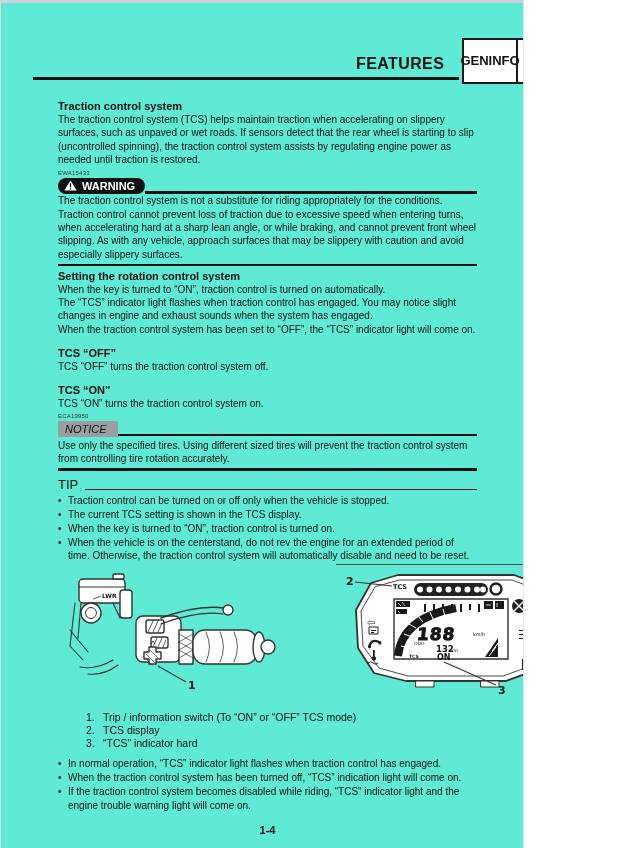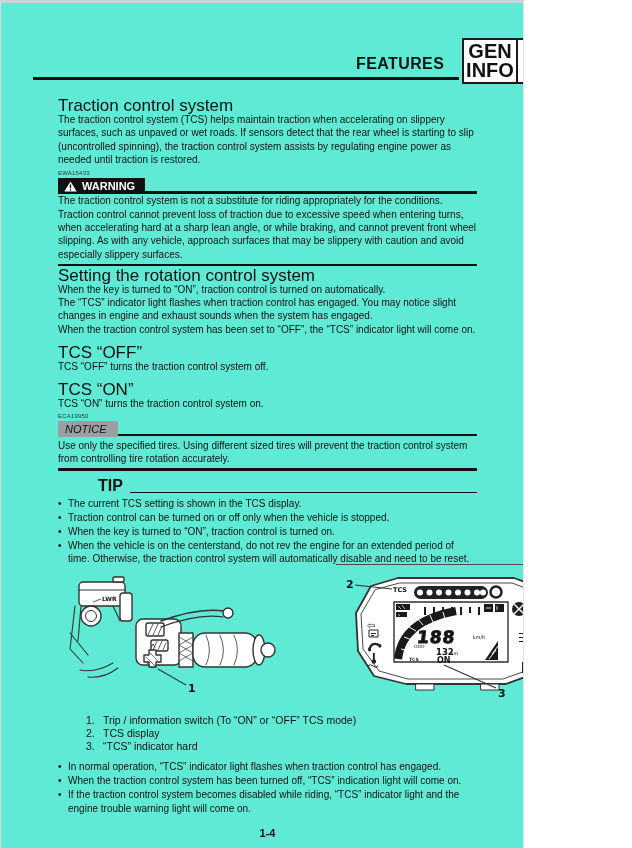--- a/index.html
+++ b/index.html
@@ -8,38 +8,38 @@
   .page {
     position: relative; width: 524px; height: 848px; background:#5eead4;
     border-top: 3px solid #ccd3d8; border-left: 1px solid #d8dbdd; border-right: 1px solid #e3e5e7;
     overflow: hidden;
   }
   
   .header { position: relative; height: 96px; }
   .features-title { position:absolute; top:52px; left:355px; font-size:16px; font-weight:bold; letter-spacing:.4px; }
   .header-rule { position:absolute; top:74px; left:32px; width:426px; height:3px; background:#111; }
   .geninfo-box { position:absolute; top:35px; left:461px; width:114px; height:46px; border:2px solid #1a1a1a; display:flex; background:#fff; }
-  .geninfo-text { width:54px; border-right:2px solid #1a1a1a; display:flex; flex-direction:column; align-items:center; justify-content:center; font-weight:bold; font-size:20px; line-height:.95; }
+  .geninfo-text { width:54px; border-right:2px solid #1a1a1a; display:flex; flex-direction:row; align-items:center; justify-content:center; font-weight:bold; font-size:13px; line-height:.95; }
   .geninfo-icon { flex:1; display:flex; align-items:center; justify-content:center; }
   
   .content { margin: 0 46px 0 57px; }
   p, li { font-size:10px; line-height:13.4px; }
-  h3 { font-size:17px; line-height:14px; font-weight:normal; }
+  h3 { font-size:11px; line-height:14px; font-weight:bold; }
   .bold { font-weight:normal; }
   .code { font-size:6px; line-height:8px; color:#333; letter-spacing:.2px; margin-top:2px; }
   .rule-thin  { height:1.5px; background:#111; margin-top:3px; }
   .rule-thick { height:2.5px; background:#111; margin-top:3px; }
   
   .adm-row { display:flex; align-items:flex-end; margin-top:1px; }
-  .warn-label { background:#111; color:#fff; font-weight:bold; font-size:11px; line-height:12px; padding:2px 10px 2.5px 6px; display:flex; align-items:flex-end; gap:5px; }
+  .warn-label { background:#111; color:#fff; font-weight:bold; font-size:11px; line-height:12px; padding:2px 10px 2.5px 6px; display:flex; align-items:flex-start; gap:5px;border-radius:8px; }
   .notice-label { background:#9b9fa2; color:#111; font-weight:normal; font-style:italic; font-size:11px; line-height:12px; padding:1.5px 11px 2px 7px; }
   .adm-line3 { flex:1; border-bottom:3px solid #111; }
   .adm-line2 { flex:1; border-bottom:2px solid #111; margin-bottom:1px; }
   .tip-row { display:flex; align-items:flex-end; margin-top:6px; }
-  .tip-label { font-weight:bold; font-size:16px; padding-right:7px;margin-left:40px; }
+  .tip-label { font-weight:normal; font-size:13px; padding-right:7px; }
   .tip-line { flex:1; border-bottom:1.3px solid #111; margin-bottom:2px; }
   
   ul.bullets { list-style:none; margin-top:2px; }
   ul.bullets li { position:relative; padding-left:10px; margin-top:.5px; }
   ul.bullets li::before { content:"•"; position:absolute; left:0; top:0; }
   
   .figures { position:relative; height:140px; margin-top:6px; }
   .fig-left  { position:absolute; left:0;   top:2px; }
   .fig-right { position:absolute; left:278px; top:0; }
   .artifact-line { position:absolute; top:561px; left:335px; width:297px; height:1.3px; background:#4a4a4a; }
@@ -116,22 +116,22 @@
       <span class="adm-line2"></span>
     </div>
     <p class="bold" style="margin-top:2px">Use only the specified tires. Using different sized tires will prevent the traction control system from controlling tire rotation accurately.</p>
     <div class="rule-thick"></div>
 
     <div class="tip-row">
       <span class="tip-label">TIP</span>
       <span class="tip-line"></span>
     </div>
     <ul class="bullets">
+      <li>Traction control can be turned on or off only when the vehicle is stopped.</li>
       <li>The current TCS setting is shown in the TCS display.</li>
-      <li>Traction control can be turned on or off only when the vehicle is stopped.</li>
       <li>When the key is turned to “ON”, traction control is turned on.</li>
       <li>When the vehicle is on the centerstand, do not rev the engine for an extended period of time. Otherwise, the traction control system will automatically disable and need to be reset.</li>
     </ul>
 
     <div class="figures">
 
       <svg class="fig-left" width="265" height="128" viewBox="0 0 265 128">
         <g stroke="#333" stroke-width="1.4" fill="#fff" stroke-linejoin="round" stroke-linecap="round">
 
           <rect x="21" y="9" width="46" height="24" rx="4"></rect>

